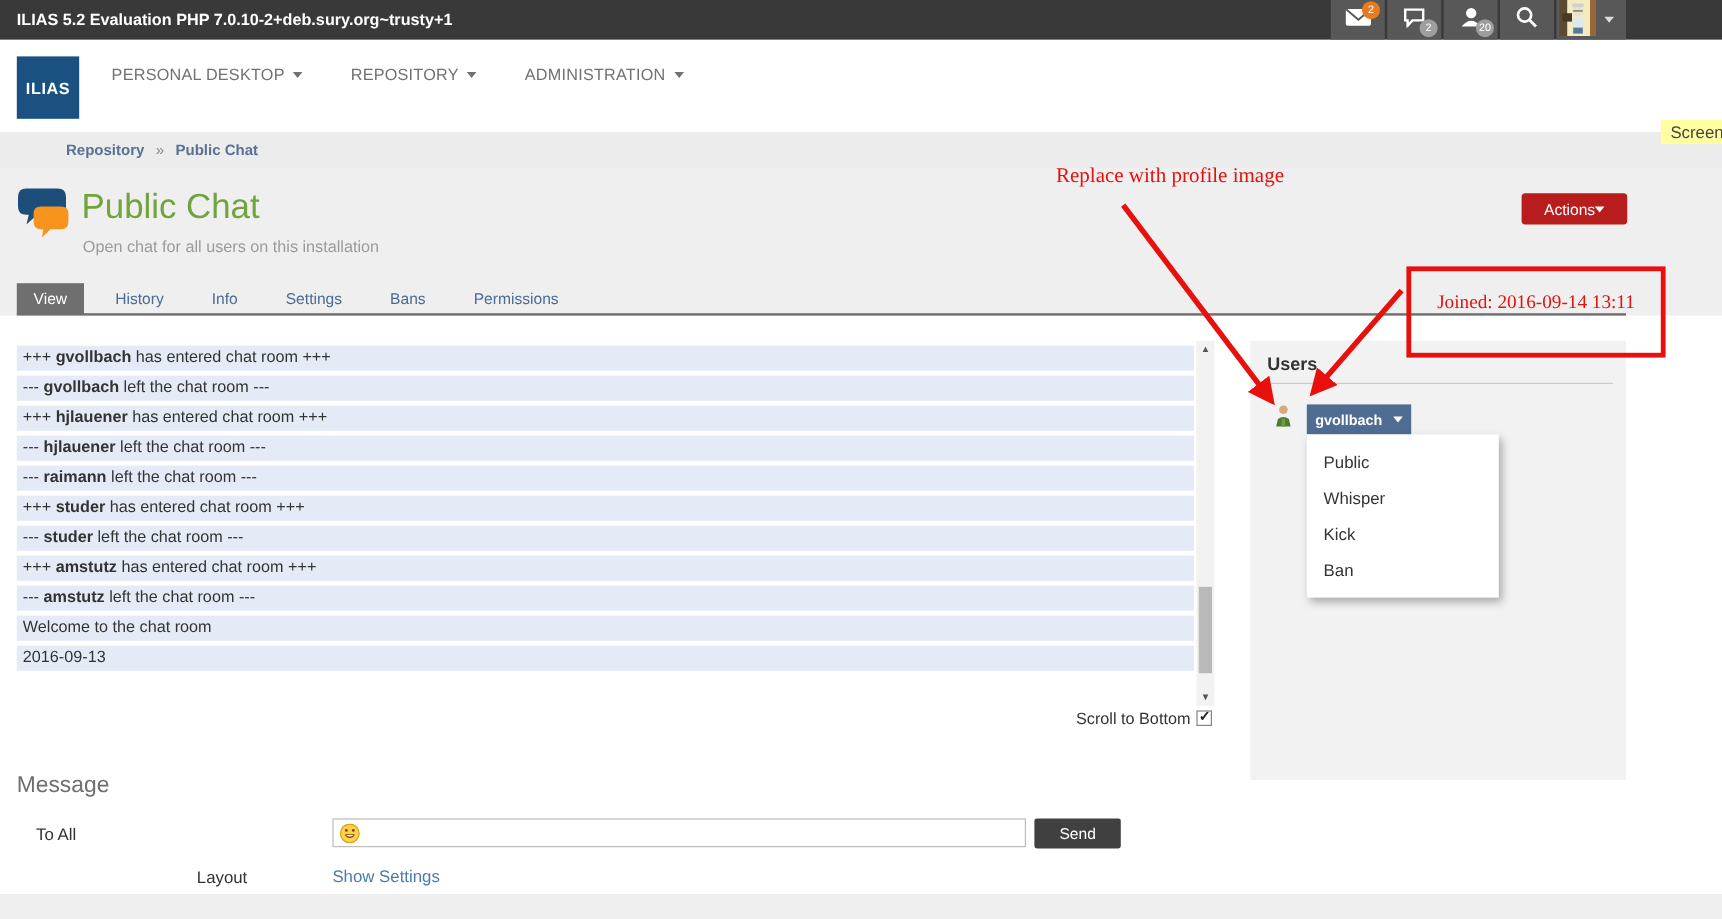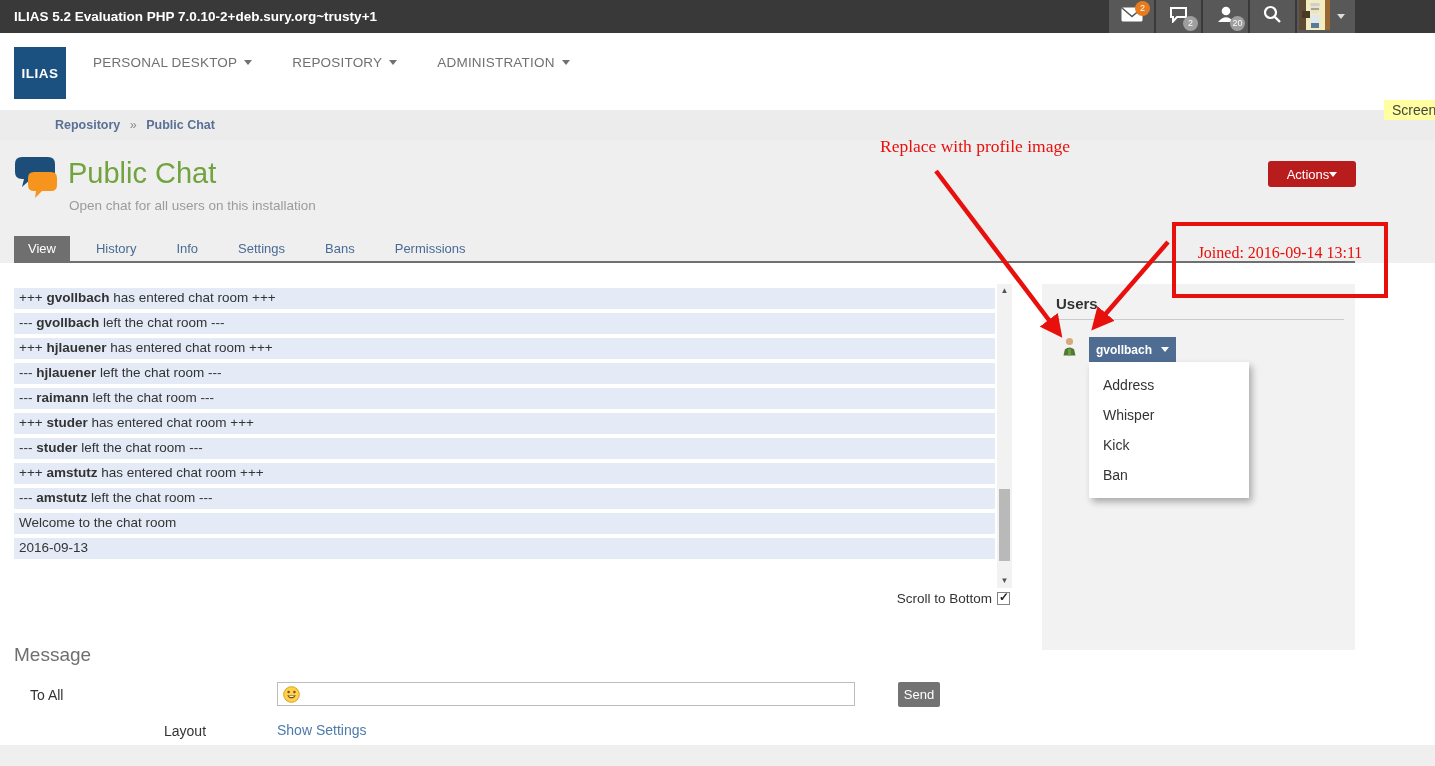--- a/index.html
+++ b/index.html
@@ -86,21 +86,21 @@
                box-shadow:3px 4px 7px rgba(0,0,0,0.30); padding:8px 0; z-index:20; }
   .menu-item { padding:7px 14px; font-size:14px; color:#333; cursor:pointer; }
   
   .message-heading { position:absolute; left:14px; top:644px; font-size:19px; color:#6f6f6f; }
   .message-form { position:absolute; left:14px; top:670px; width:998px; height:75px; background:#ffffff; }
   .to-label { position:absolute; left:16px; top:17px; font-size:14px; color:#333; }
   .msg-input-wrap { position:absolute; left:263px; top:12px; width:578px; height:24px; }
   .msg-input { width:100%; height:100%; border:1px solid #bcbcbc; padding:2px 4px 2px 26px;
                font-size:14px; font-family:"Liberation Sans", sans-serif; }
   .emoji-btn { position:absolute; left:6px; top:4px; cursor:pointer; }
-  .send-button { position:absolute; left:884px; top:12px; width:42px; height:25px; background:#737373;
+  .send-button { position:absolute; left:848px; top:12px; width:72px; height:25px; background:#404040;
                  border:none; border-radius:2px; color:#fff; font-size:13px; cursor:pointer;
                  font-family:"Liberation Sans", sans-serif; }
   .layout-label { position:absolute; left:150px; top:53px; width:86px; text-align:left;
                   font-size:14px; color:#333; }
   .show-settings { position:absolute; left:263px; top:52px; font-size:14px; color:#4c7aab;
                    cursor:pointer; text-decoration:none; }
   
   .anno-note { position:absolute; left:880px; top:136px; font-family:"Liberation Serif", serif;
                font-size:17.5px; color:#e8100c; z-index:30; }
   .anno-box { position:absolute; left:1172px; top:222px; width:216px; height:76px;
@@ -258,21 +258,21 @@
         <circle cx="7.5" cy="4.5" r="3.6" fill="#d9a87c"></circle>
         <path d="M1.5,18.5 l1.4,-6.3 q4.6,-3.6 9.2,0 l1.4,6.3 z" fill="#4e7a31"></path>
         <rect x="6" y="12" width="3" height="6.5" fill="#6d9c48"></rect>
       </svg>
   </span>
   <button class="user-button">
     <span>gvollbach</span>
     <span class="caret"></span>
   </button>
   <div class="user-menu">
-      <div class="menu-item">Address</div>
+      <div class="menu-item">Public</div>
       <div class="menu-item">Whisper</div>
       <div class="menu-item">Kick</div>
       <div class="menu-item">Ban</div>
     </div>
 </div>
 
 <div class="message-heading">Message</div>
 <div class="message-form">
   <div class="to-label">To All</div>
   <div class="msg-input-wrap">

